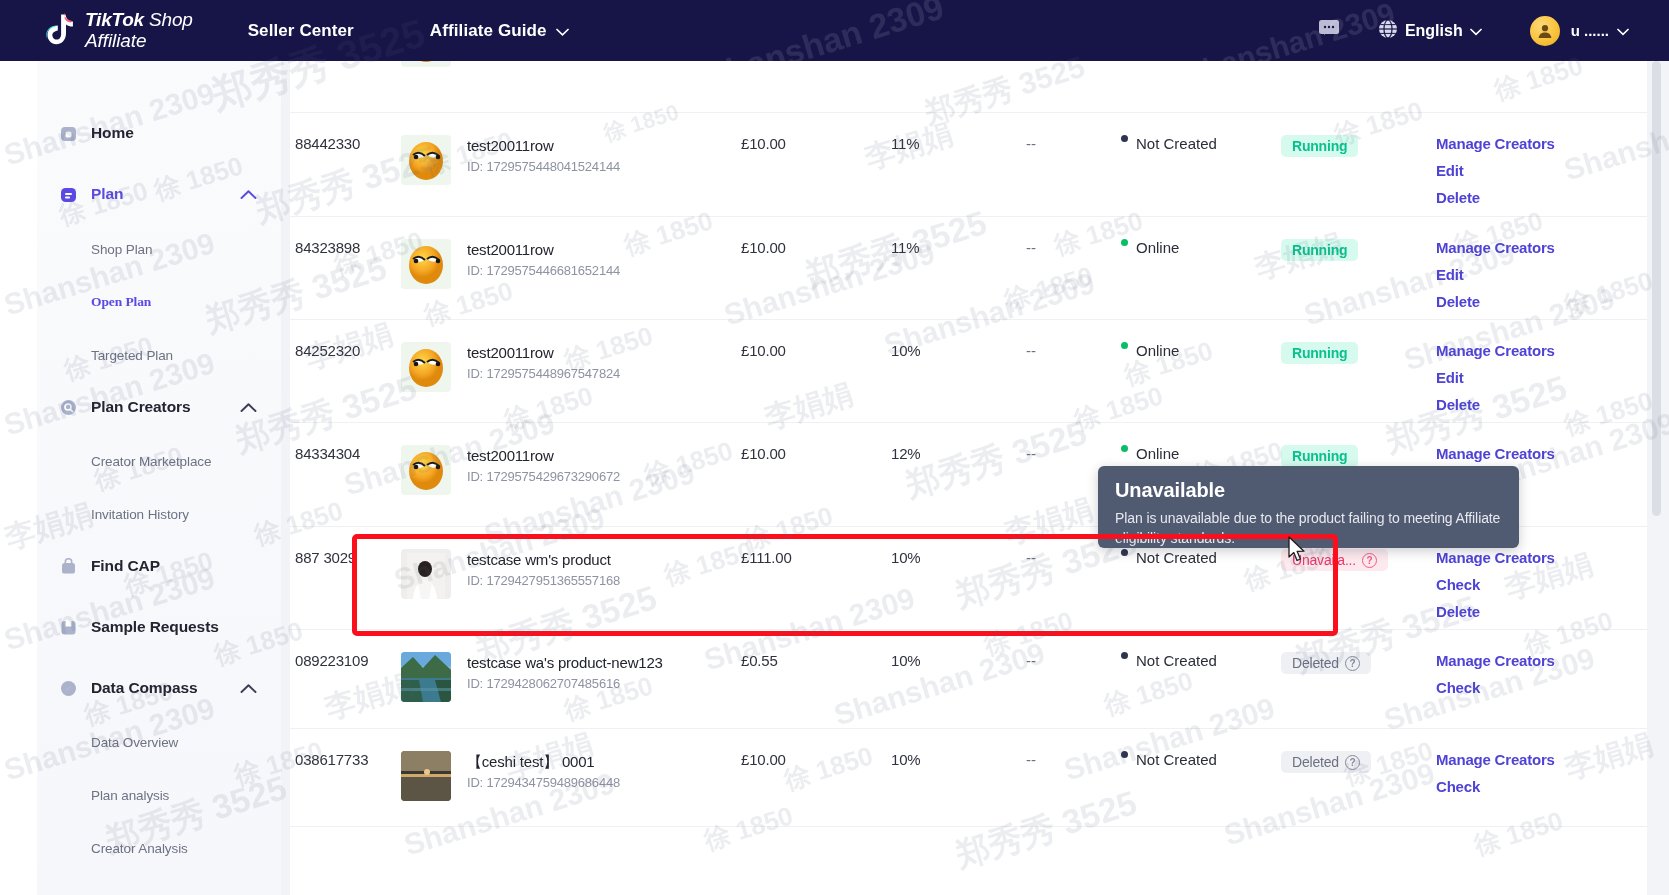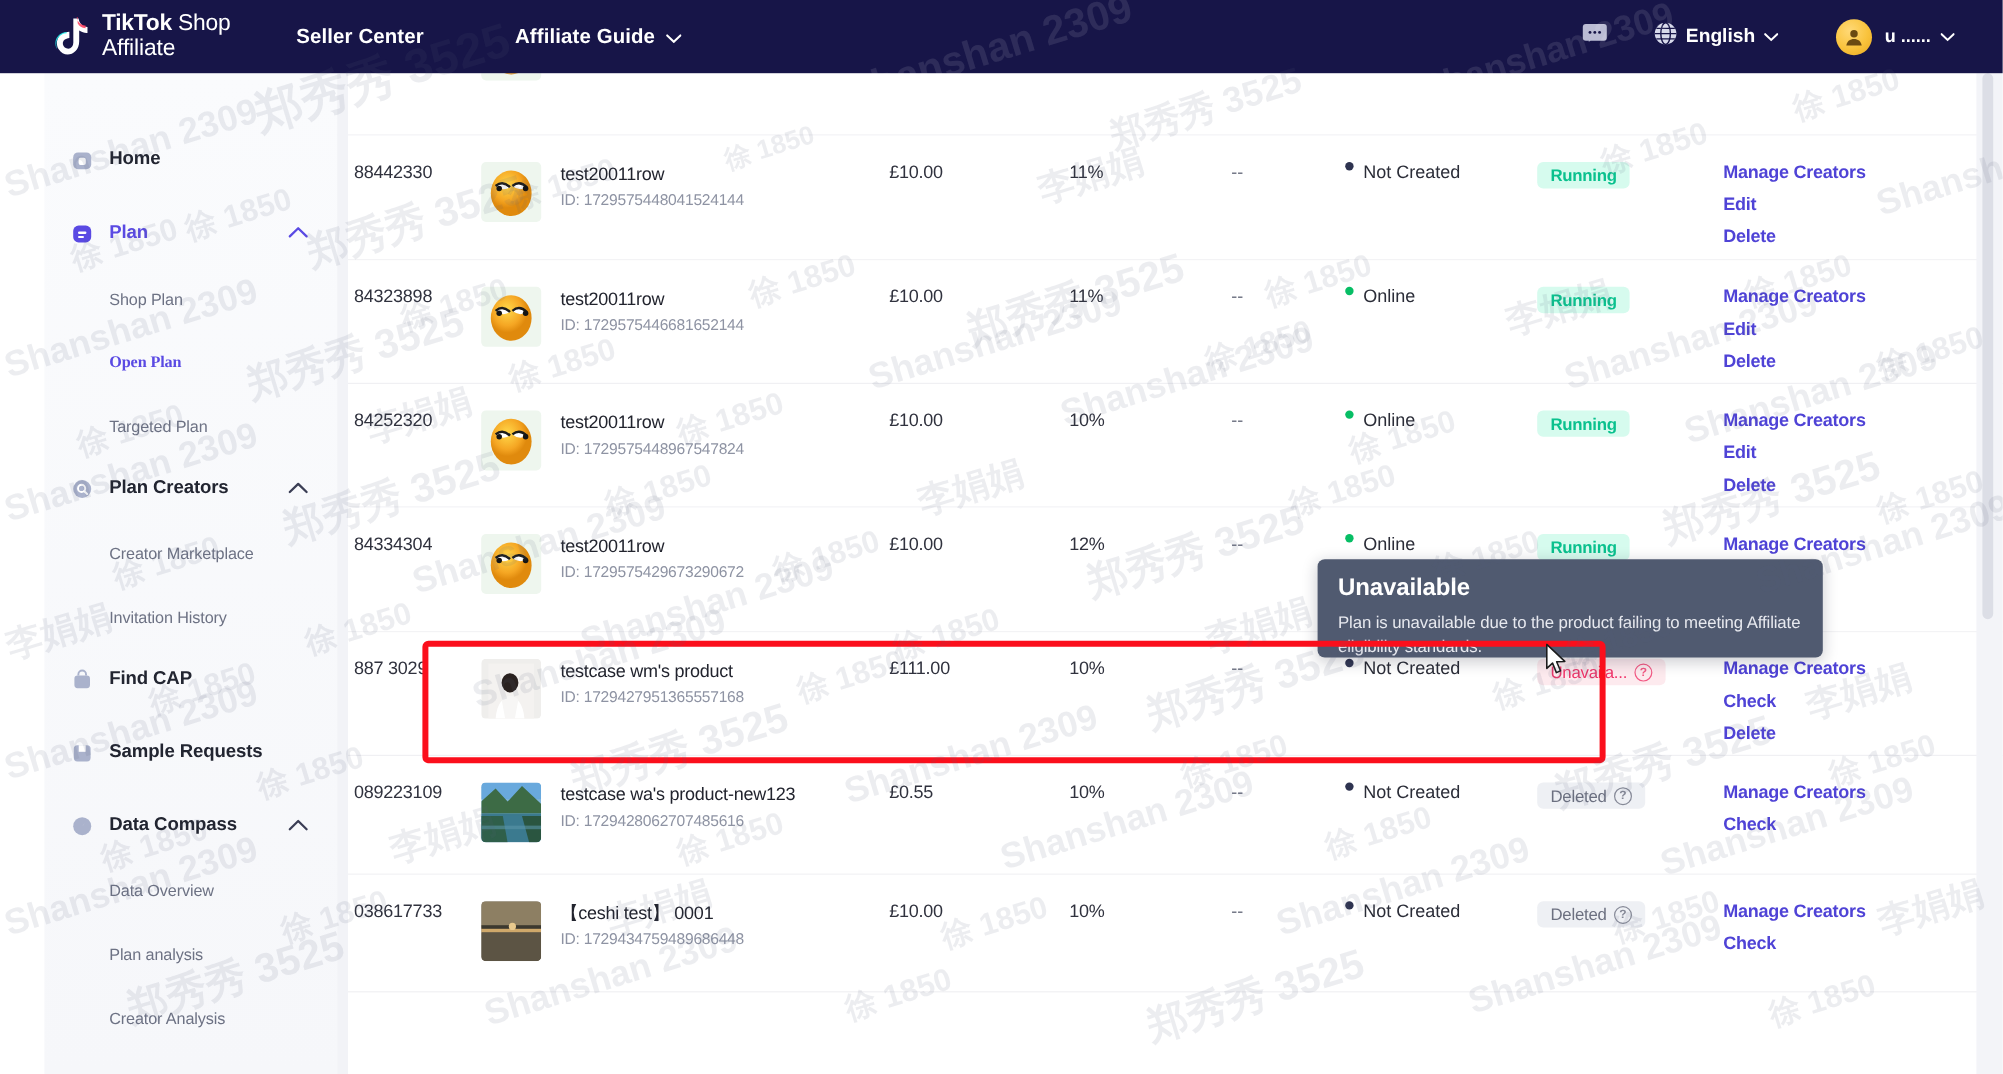--- a/index.html
+++ b/index.html
@@ -12,21 +12,21 @@
   #app { position: relative; width: 1669px; height: 895px; overflow: hidden; }
 
   
   .topnav {
     position: absolute; top: 0; left: 0;
     width: 1669px; height: 61px;
     background: #171548;
     display: flex; align-items: center;
     z-index: 40;
   }
-  .brand { display: flex; align-items: flex-end; margin-left: 40px; }
+  .brand { display: flex; align-items: flex-start; margin-left: 40px; font-style: italic; }
   .logo-note {
     position: relative; width: 36px; height: 40px;
     margin-right: 9px;
   }
   .brand-text {
     color: #ffffff; line-height: 1.08;
   }
   .brand-l1 { font-size: 19px; font-weight: 700; letter-spacing: -0.2px; }
   .brand-l1 .shop { font-weight: 400; }
   .brand-l2 { font-size: 19px; font-weight: 400; letter-spacing: -0.1px; }

